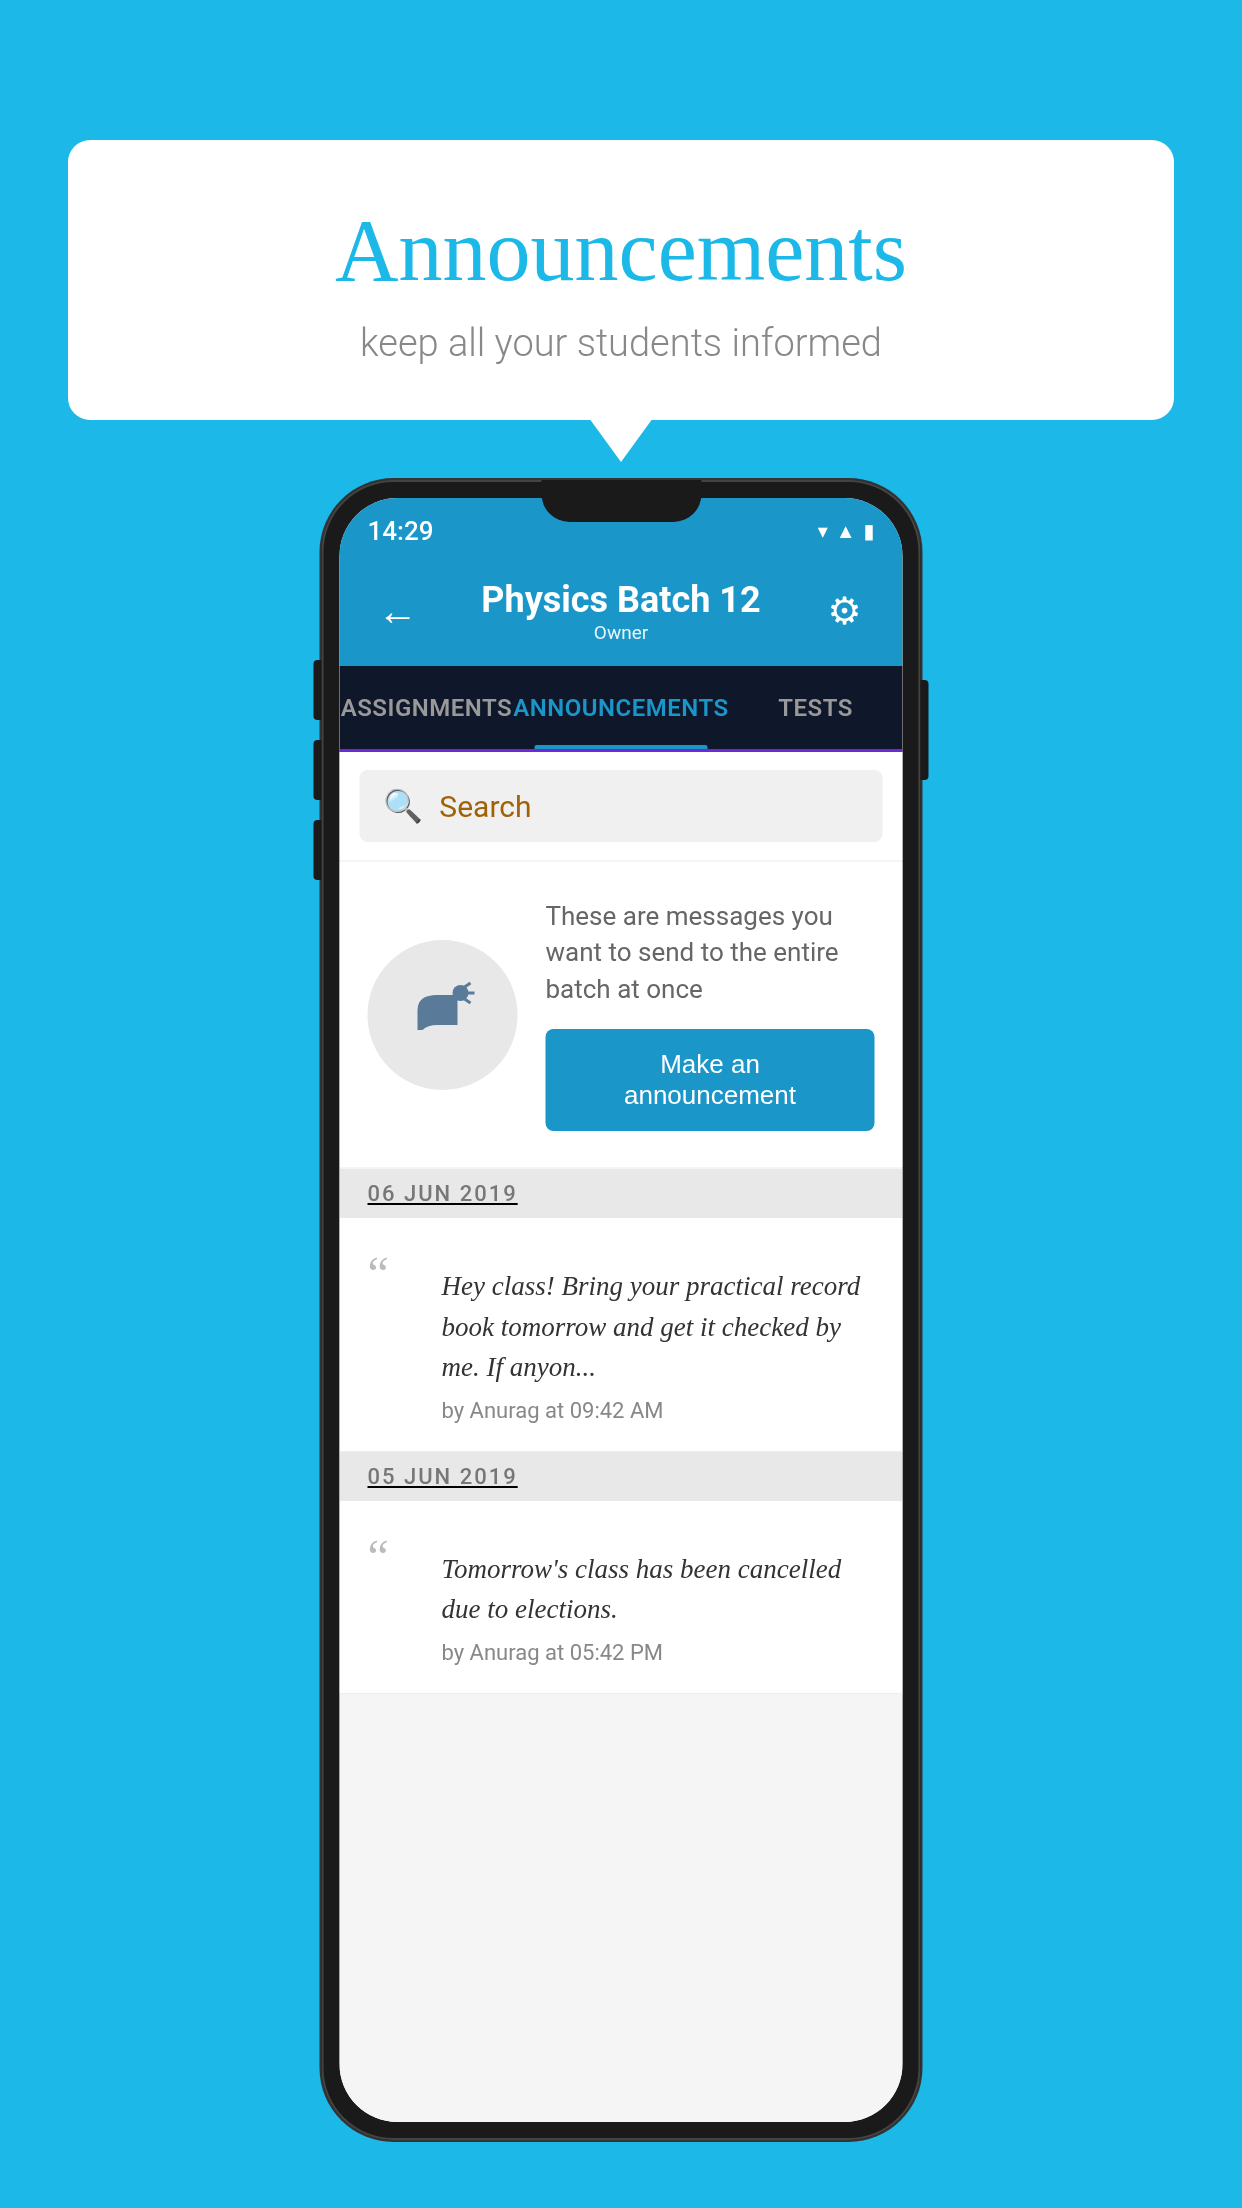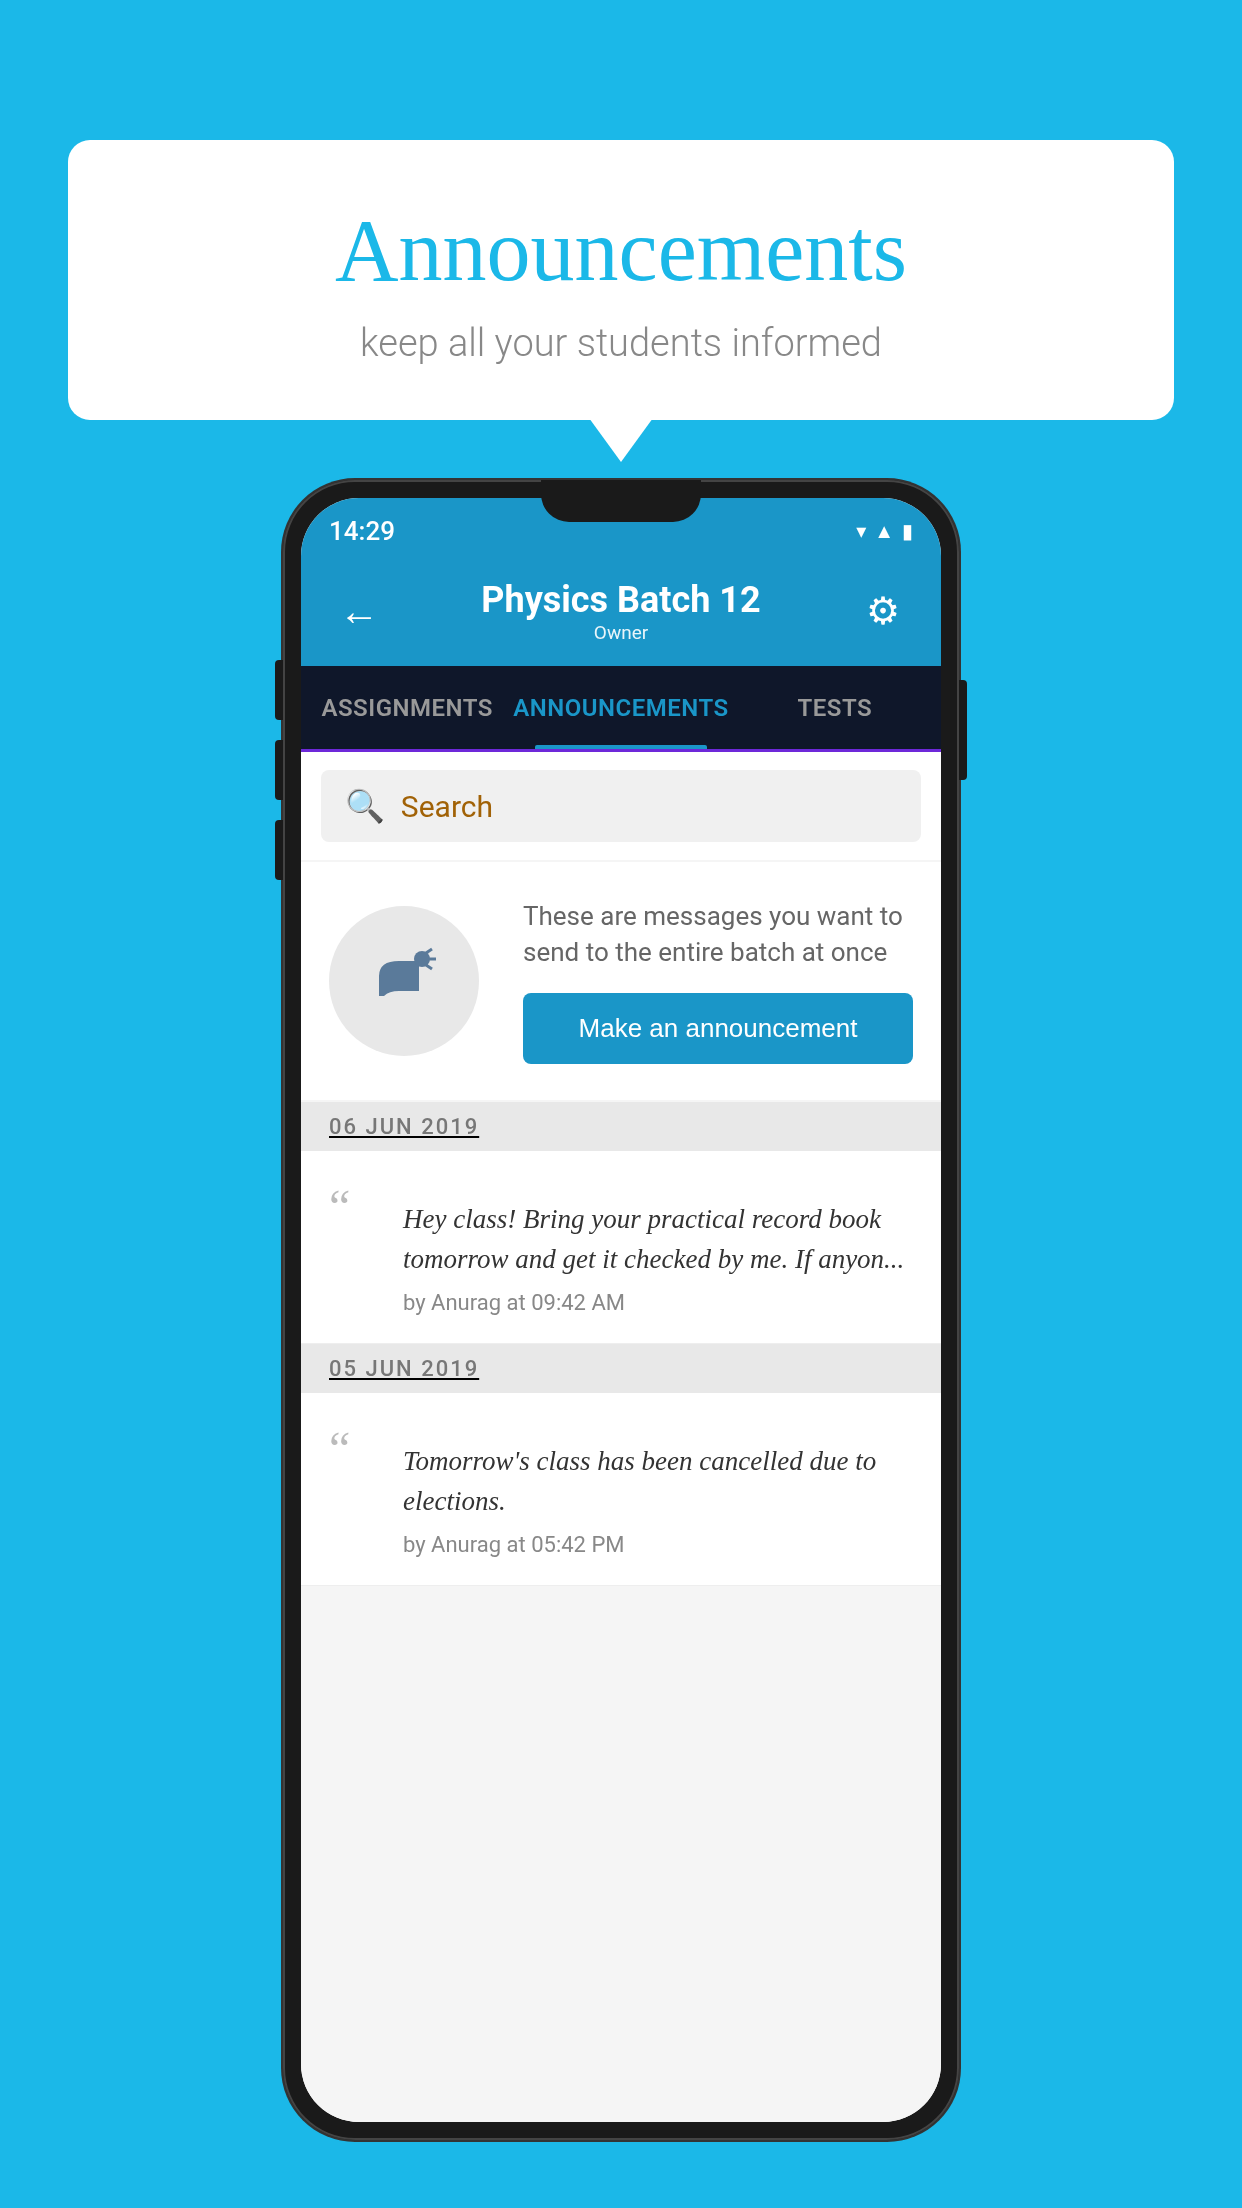--- a/index.html
+++ b/index.html
@@ -55,21 +55,21 @@
       color: #888;
       font-weight: 300;
     }
 
     
     .phone-container {
       position: absolute;
       top: 480px;
       left: 50%;
       transform: translateX(-50%);
-      width: 676px;
+      width: 599px;
       height: 1660px;
     }
 
     .phone-outer {
       width: 100%;
       height: 100%;
       background: #1a1a1a;
       border-radius: 72px;
       position: relative;
       box-shadow: 0 0 0 2px #333, inset 0 0 0 2px #444;
@@ -262,21 +262,21 @@
       font-size: 30px;
     }
 
     
     .promo-card {
       background: white;
       margin: 2px 0;
       padding: 36px 28px;
       display: flex;
       align-items: center;
-      gap: 44px;
+      gap: 28px;
     }
 
     .promo-icon-circle {
       width: 150px;
       height: 150px;
       border-radius: 50%;
       background: #e8e8e8;
       flex-shrink: 0;
       display: flex;
       align-items: center;

